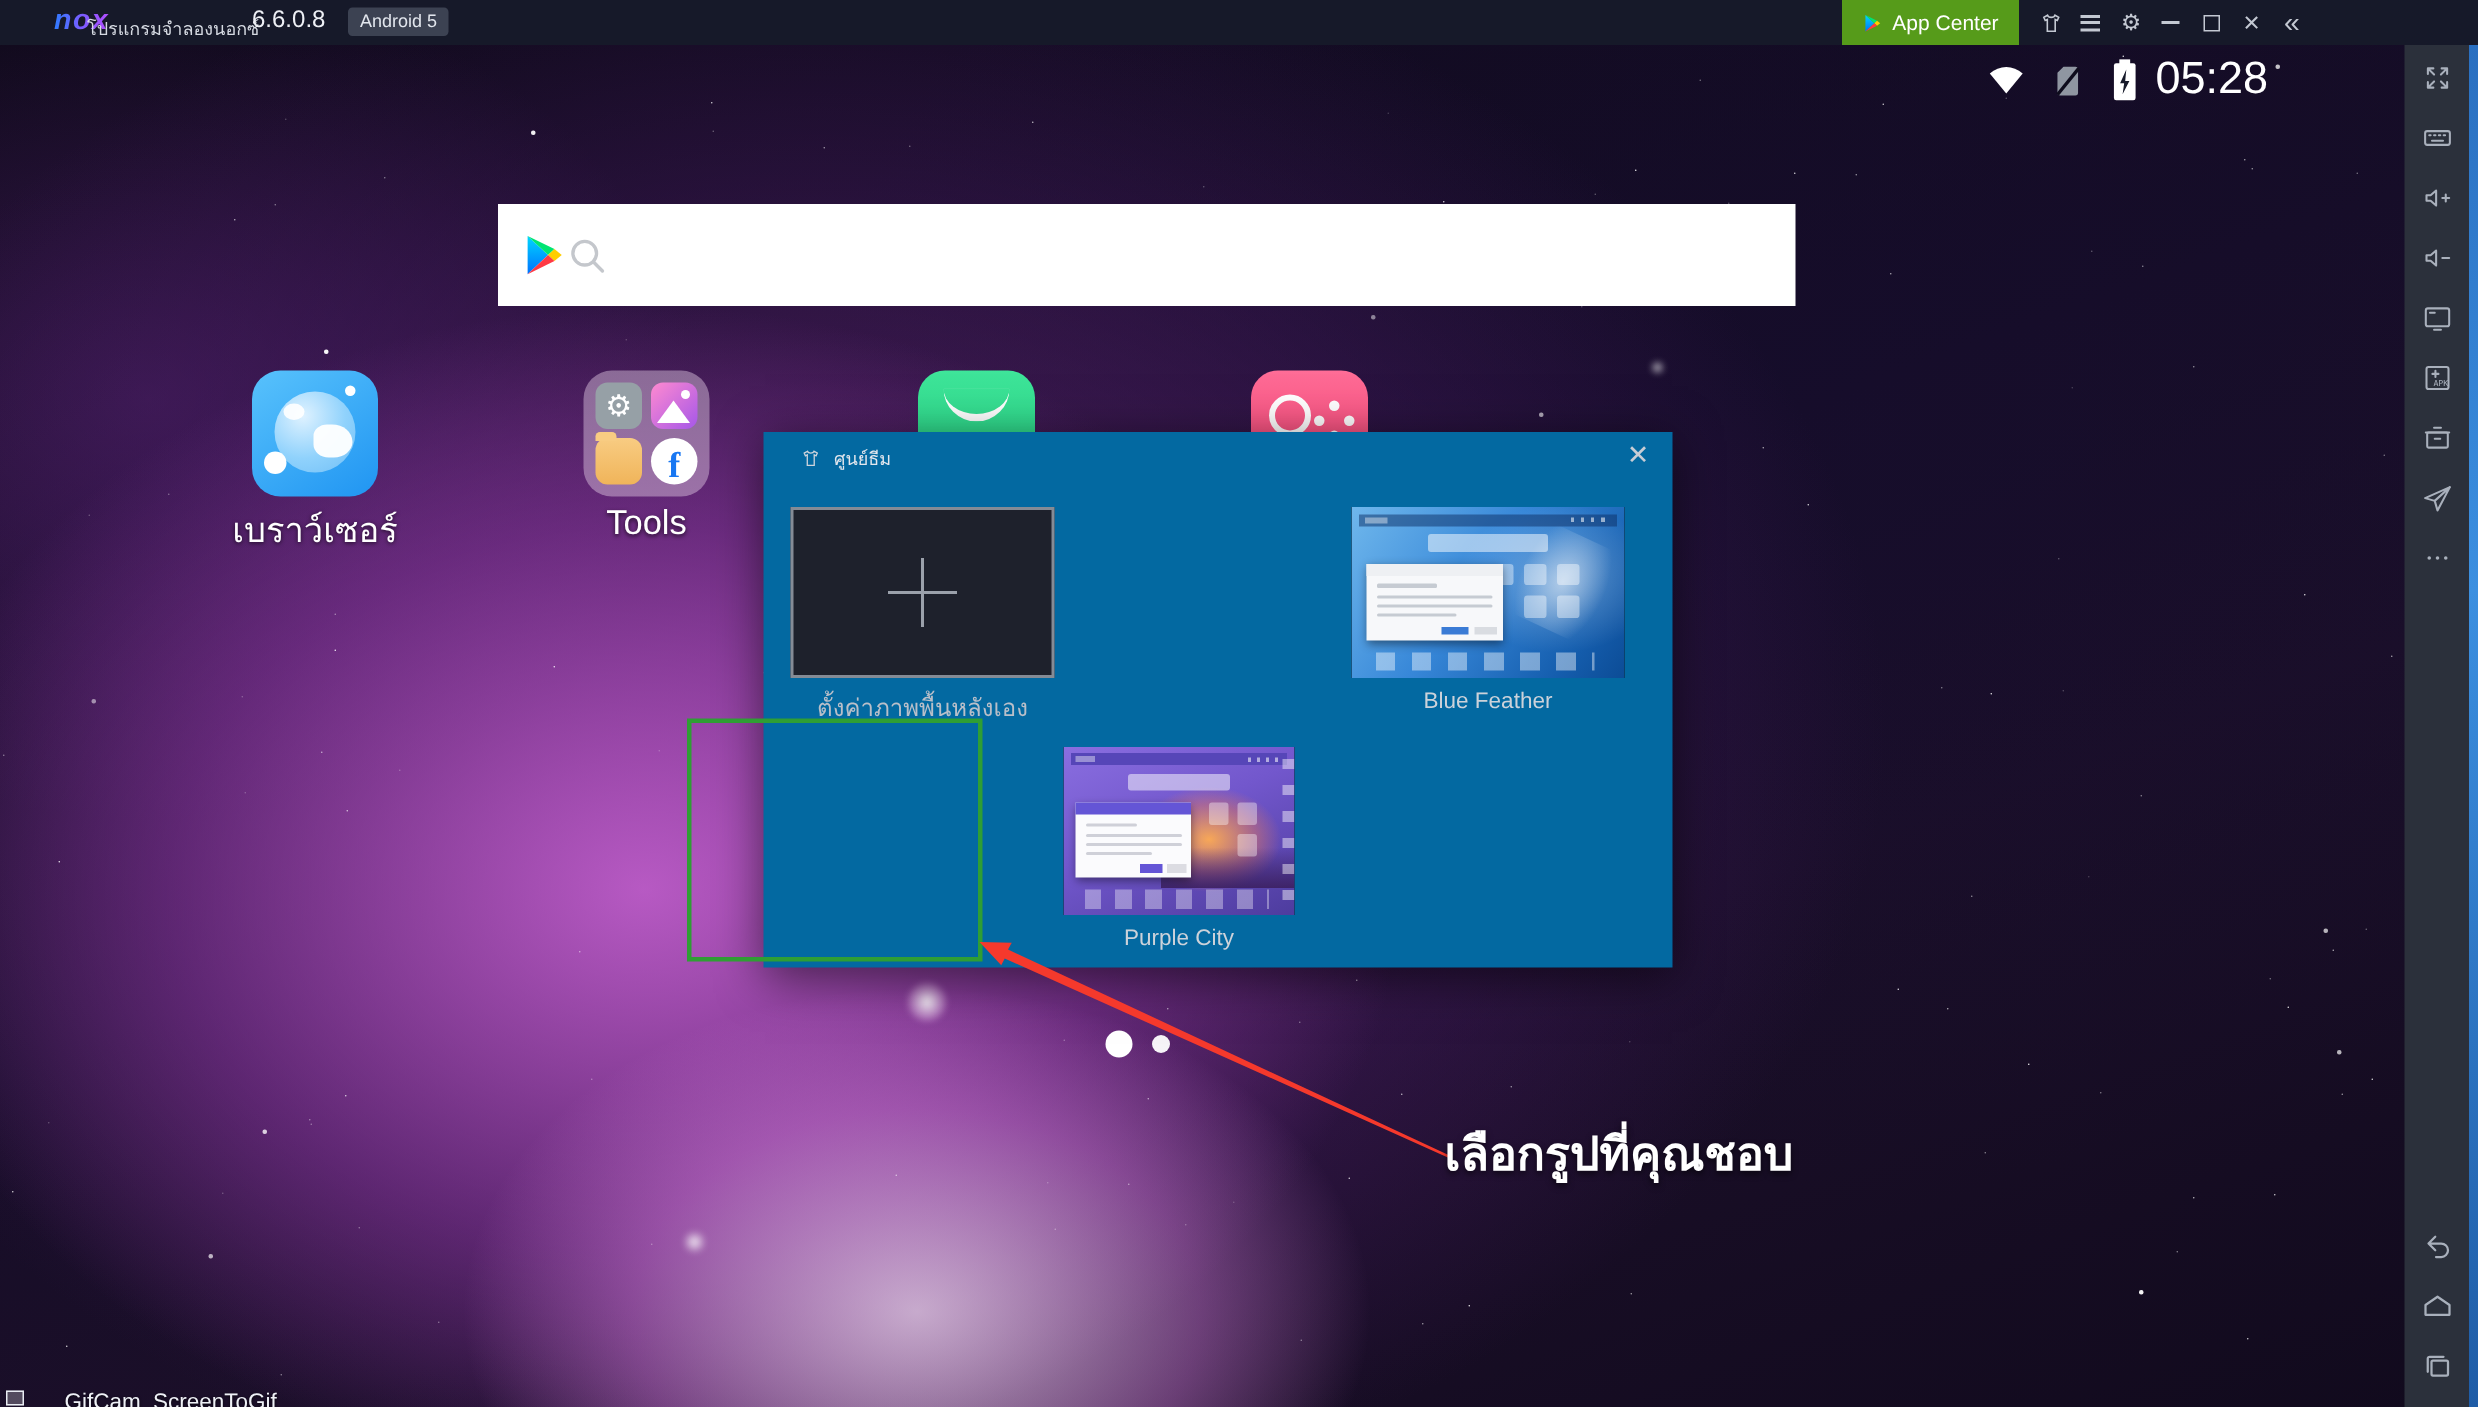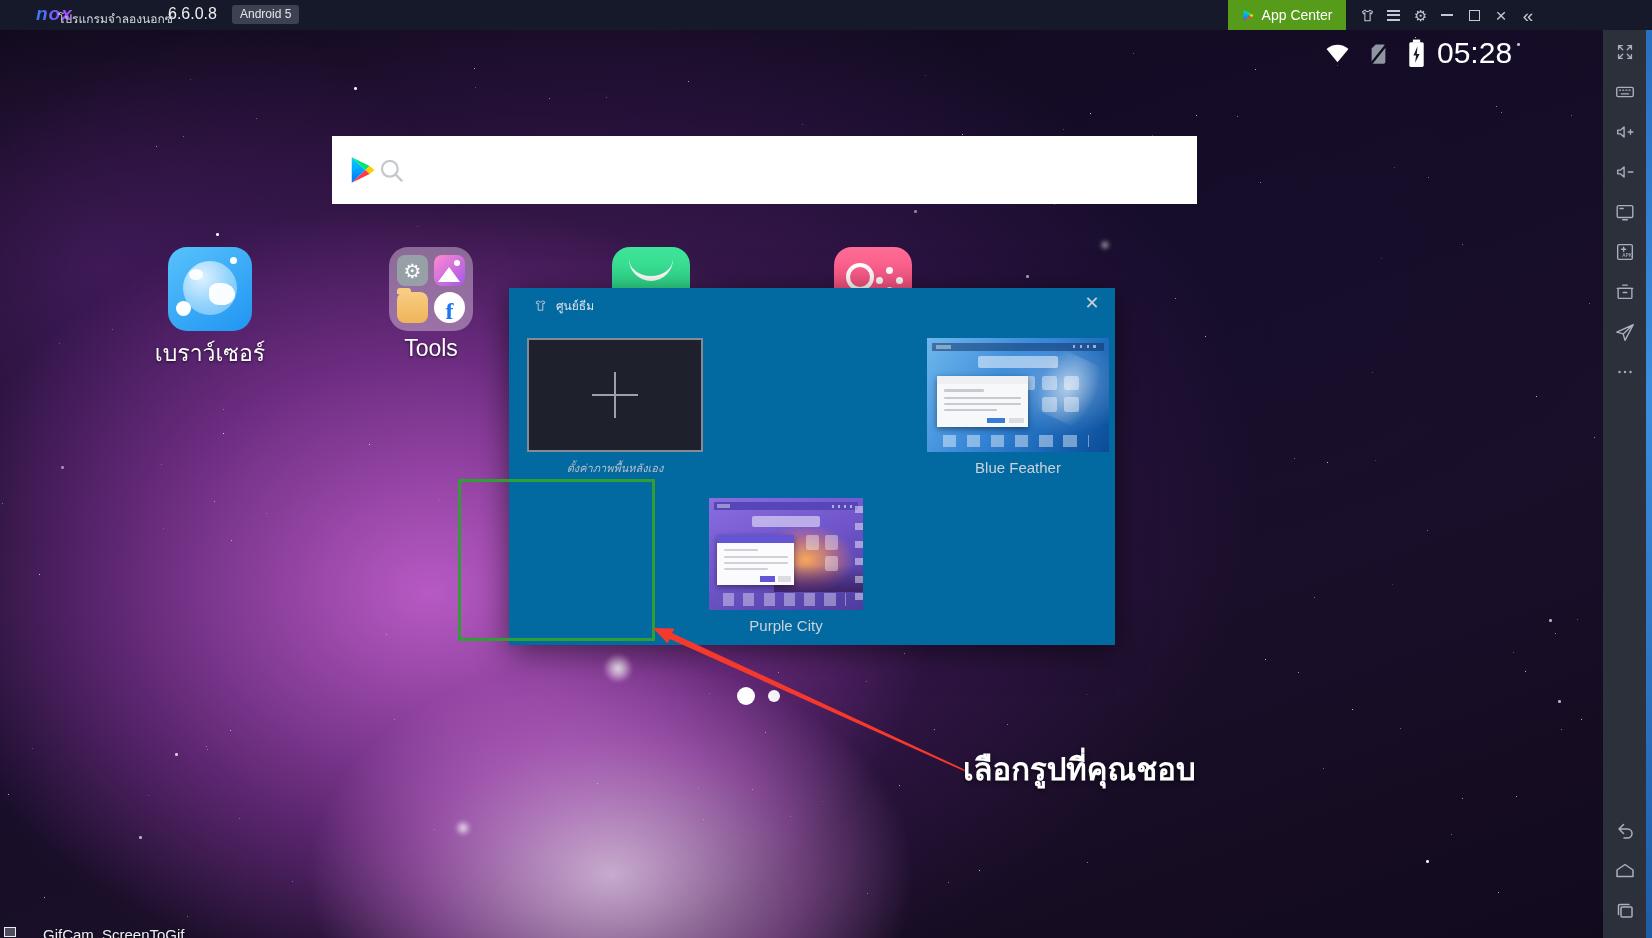--- a/index.html
+++ b/index.html
@@ -105,29 +105,29 @@
   #dlg-header{position:absolute;left:24px;top:8px;display:flex;align-items:center;gap:8px;}
   #dlg-header svg{stroke:#cfd4dc;fill:none;stroke-width:1.4;}
   #dlg-title{font-size:12px;color:#e3e7ee;}
   #dlg-close{position:absolute;right:10px;top:2px;width:26px;height:26px;display:flex;align-items:center;justify-content:center;
     color:#c8cdd5;font-size:18px;cursor:pointer;}
   .tile{position:absolute;cursor:pointer;}
   .tile-thumb{position:relative;width:100%;height:100%;overflow:hidden;background:#10131d;}
   .tile.selected .tile-thumb{border:2px solid var(--selected-border,#1e7fe0);}
   .tile.framed .tile-thumb{border:2px solid #9aa0a8;padding:3px;background:#0e1016;}
   .tile-label{position:absolute;top:100%;margin-top:7px;width:100%;text-align:center;color:#ccd2da;font-size:15px;white-space:nowrap;}
-  .tile-label.small{font-size:11px;color:#b9bfc9;font-style:italic;}
+  .tile-label.small{font-size:16px;color:#b9bfc9;}
   #tile-custom{left:18px;top:50px;width:176px;height:114px;}
   #tile-custom .tile-thumb{border:2px solid #858b95;background:#1e212c;}
   .plus{position:absolute;left:50%;top:50%;}
   .plus::before,.plus::after{content:"";position:absolute;background:#9ba1ab;}
   .plus::before{left:-23px;top:-1px;width:46px;height:2px;}
   .plus::after{left:-1px;top:-23px;width:2px;height:46px;}
   #tile-0{left:210px;top:50px;width:182px;height:114px;}
-  #tile-1{left:418px;top:50px;width:182px;height:114px;}
+  #tile-1{left:392px;top:50px;width:182px;height:114px;}
   #tile-2{left:26px;top:210px;width:159px;height:113px;}
   #tile-3{left:200px;top:210px;width:154px;height:112px;}
 
   
   .mini{position:absolute;inset:0;overflow:hidden;}
   .mini i,.mini span{position:absolute;display:block;}
   .m-bar{left:3%;right:3%;top:4%;height:7%;}
   .m-bar::before{content:"";position:absolute;left:2%;top:25%;width:9%;height:50%;background:rgba(255,255,255,.4);}
   .m-bar::after{content:"";position:absolute;right:2%;top:32%;width:16%;height:36%;
     background:repeating-linear-gradient(90deg,rgba(255,255,255,.55) 0 9%,transparent 9% 25%);}

